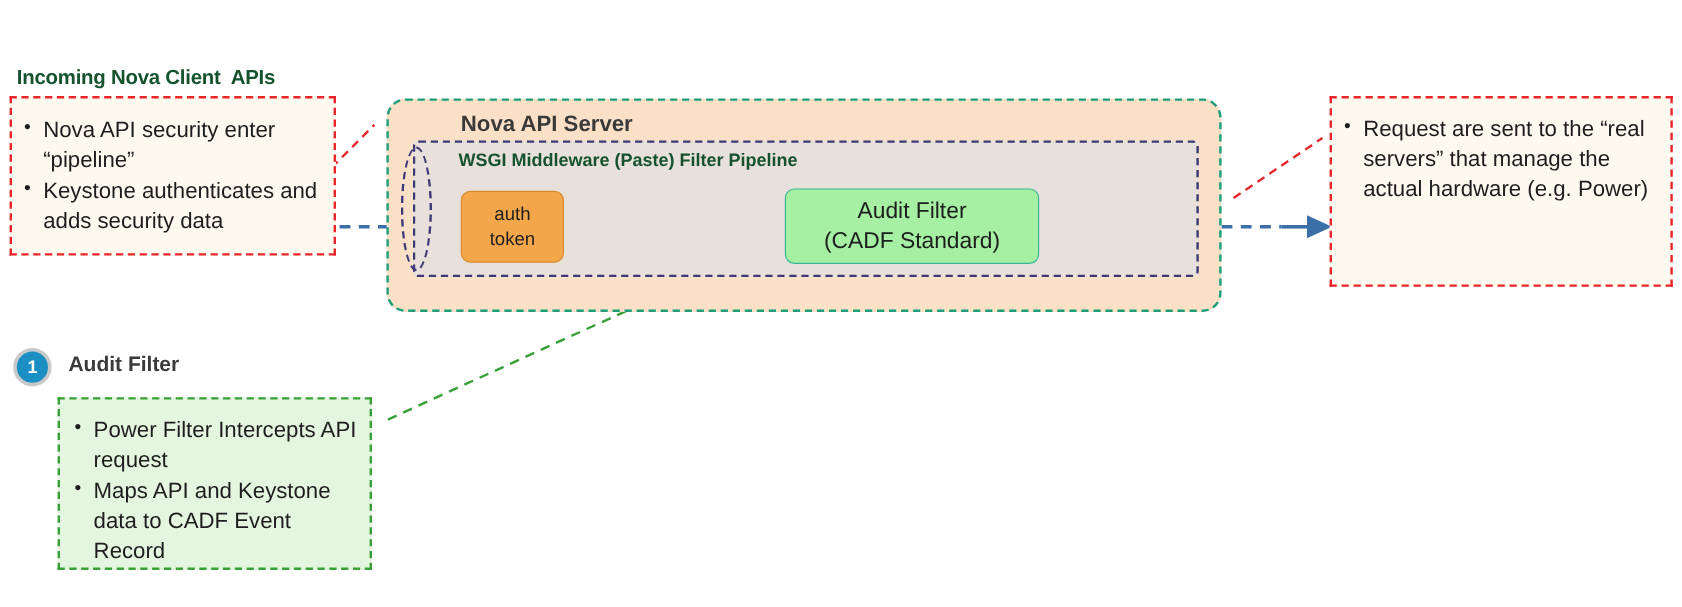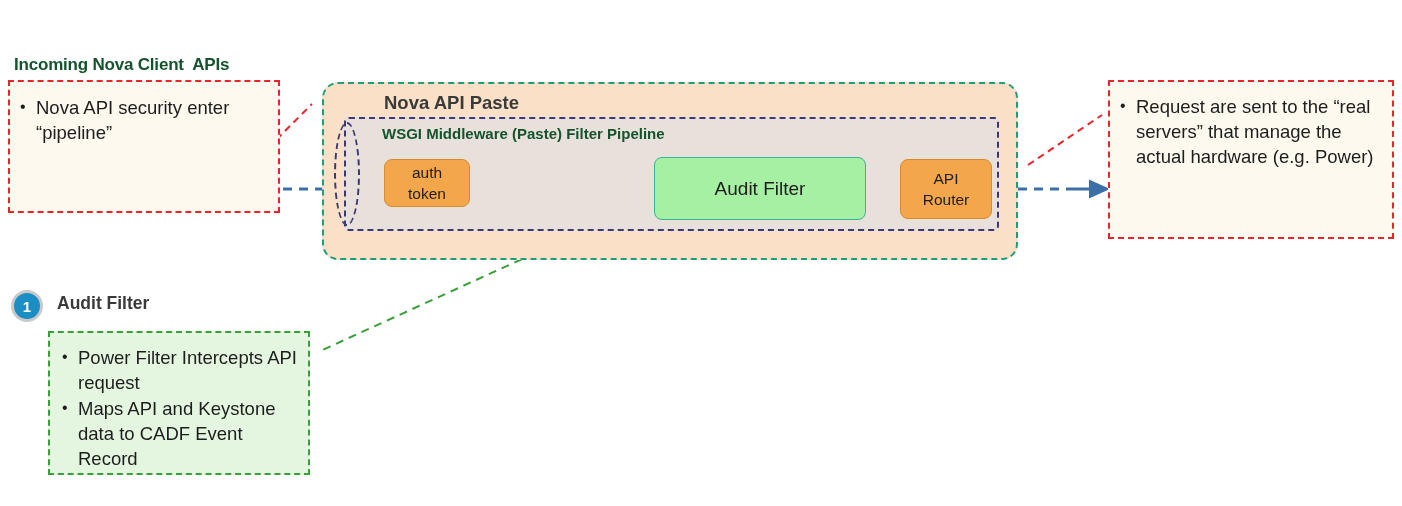--- a/index.html
+++ b/index.html
@@ -209,54 +209,52 @@
     <line x1="992" y1="189" x2="1012" y2="189" stroke="#3a6fa8" stroke-width="3" stroke-dasharray="7,6"></line>
     <line x1="1018" y1="189" x2="1068" y2="189" stroke="#3a6fa8" stroke-width="3" stroke-dasharray="9,7"></line>
     <line x1="1068" y1="189" x2="1092" y2="189" stroke="#3a6fa8" stroke-width="3" marker-end="url(#arrowBlue)"></line>
   </svg>
 
   <div class="abs callout-title" style="left:14px; top:55px;">Incoming Nova Client  APIs</div>
 
   <div class="abs callout-box" style="left:8px; top:80px; width:272px; height:133px; padding:13px 12px 0 6px;">
     <ul class="callout-list">
       <li>Nova API security enter “pipeline”</li>
+      <li>Keystone authenticates and adds security data</li>
     </ul>
   </div>
 
 
   <div class="abs callout-box" style="left:1108px; top:80px; width:286px; height:159px; padding:12px 10px 0 6px;">
     <ul class="callout-list">
       <li>Request are sent to the “real servers” that manage the actual hardware (e.g. Power)</li>
     </ul>
   </div>
 
   <div class="abs" id="nova-server">
-    <div id="nova-server-title">Nova API Paste</div>
+    <div id="nova-server-title">Nova API Server</div>
   </div>
 
   <div class="abs" id="wsgi-pipeline">
     <div id="wsgi-title">WSGI Middleware (Paste) Filter Pipeline</div>
   </div>
 
   <div class="abs" id="pipeline-entry-ellipse"></div>
 
-  <div class="abs node orange" style="left:384px; top:159px; width:86px; height:48px;">
+  <div class="abs node orange" style="left:384px; top:159px; width:86px; height:60px;">
     <span class="l1">auth</span>
     <span class="l2">token</span>
   </div>
 
 
   <div class="abs node green" style="left:654px; top:157px; width:212px; height:63px;">
     <span class="l1">Audit Filter</span>
-  </div>
-
-  <div class="abs node orange" style="left:900px; top:159px; width:92px; height:60px;">
-    <span class="l1">API</span>
-    <span class="l2">Router</span>
-  </div>
+    <span class="l2">(CADF Standard)</span>
+  </div>
+
 
   <div class="abs" id="badge-1">
     <span>1</span>
   </div>
 
   <div class="abs" id="audit-filter-heading">Audit Filter</div>
 
   <div class="abs callout-box green" style="left:48px; top:331px; width:262px; height:144px; padding:12px 10px 0 8px;">
     <ul class="callout-list">
       <li>Power Filter Intercepts API request</li>

